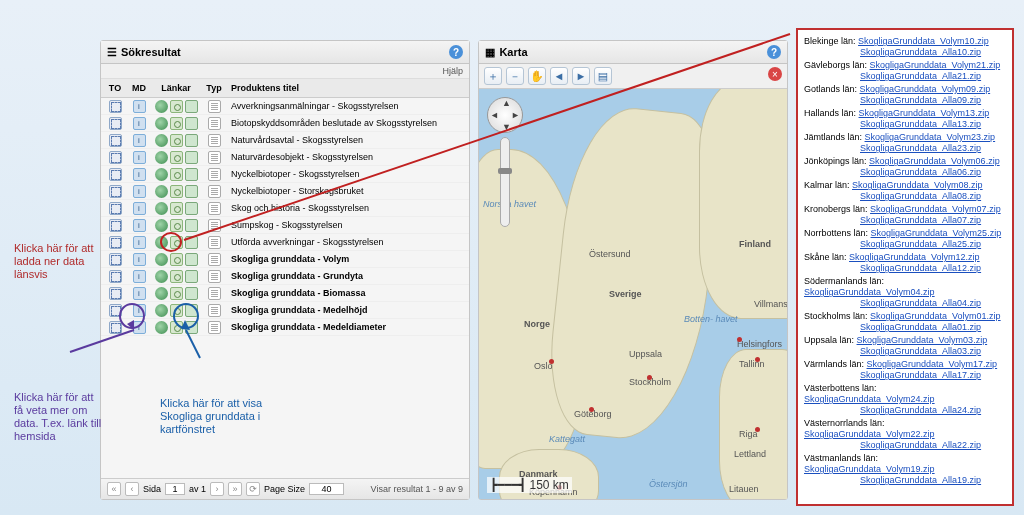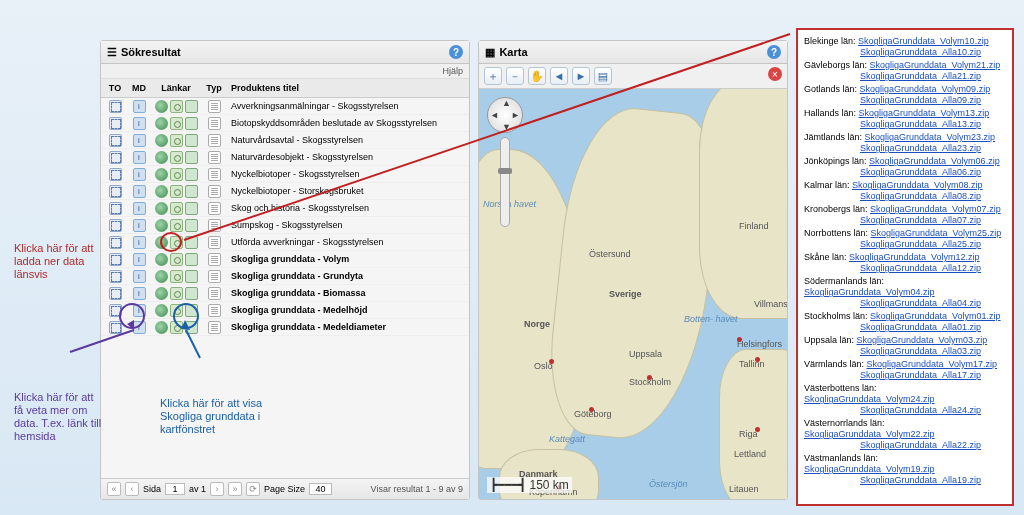--- a/index.html
+++ b/index.html
@@ -355,21 +355,21 @@
   <div class="footer-bar">
     <span class="nav-btn">«</span>
     <span class="nav-btn">‹</span>
     <span>Sida</span>
     <input value="1" style="">
     <span>av 1</span>
     <span class="nav-btn">›</span>
     <span class="nav-btn">»</span>
     <span class="nav-btn">⟳</span>
     <span>Page Size</span>
-    <input style="width: 23px;" value="40">
+    <input style="width: 35px;" value="40">
     <span class="footer-right">Visar resultat 1 - 9 av 9</span>
   </div>
 </div>
 
 <div class="panel map-panel">
   <div class="panel-header">
     <div class="icon-box">
       <span>▦</span>
       <span>Karta</span>
     </div>
@@ -390,21 +390,21 @@
 
     <div class="land" style="left:-20px;top:60px;width:130px;height:320px;border-radius:30% 60% 40% 20%;"></div>
     <div class="land" style="left:80px;top:20px;width:150px;height:330px;border-radius:40% 30% 50% 30%;transform:rotate(6deg);"></div>
     <div class="land" style="left:220px;top:-10px;width:140px;height:240px;border-radius:30%;"></div>
     <div class="land" style="left:240px;top:260px;width:90px;height:160px;border-radius:30%;"></div>
     <div class="land" style="left:20px;top:360px;width:100px;height:70px;border-radius:40%;"></div>
 
     <div class="map-label water" style="left:4px;top:110px;">Norska havet</div>
     <div class="map-label" style="left:130px;top:200px;font-weight:bold;">Sverige</div>
     <div class="map-label" style="left:45px;top:230px;font-weight:bold;">Norge</div>
-    <div class="map-label" style="left:260px;top:132px;font-weight:normal;">Finland</div>
+    <div class="map-label" style="left:260px;top:150px;font-weight:bold;">Finland</div>
     <div class="map-label" style="left:40px;top:380px;font-weight:bold;">Danmark</div>
     <div class="map-label water" style="left:205px;top:225px;">Botten-
 havet</div>
     <div class="map-label water" style="left:170px;top:390px;">Östersjön</div>
     <div class="map-label water" style="left:70px;top:345px;">Kattegatt</div>
     <div class="map-label" style="left:55px;top:272px;">Oslo</div>
     <div class="map-label" style="left:150px;top:288px;">Stockholm</div>
     <div class="map-label" style="left:95px;top:320px;">Göteborg</div>
     <div class="map-label" style="left:50px;top:398px;">Köpenhamn</div>
     <div class="map-label" style="left:235px;top:250px;padding-left:23px;">Helsingfors</div>

